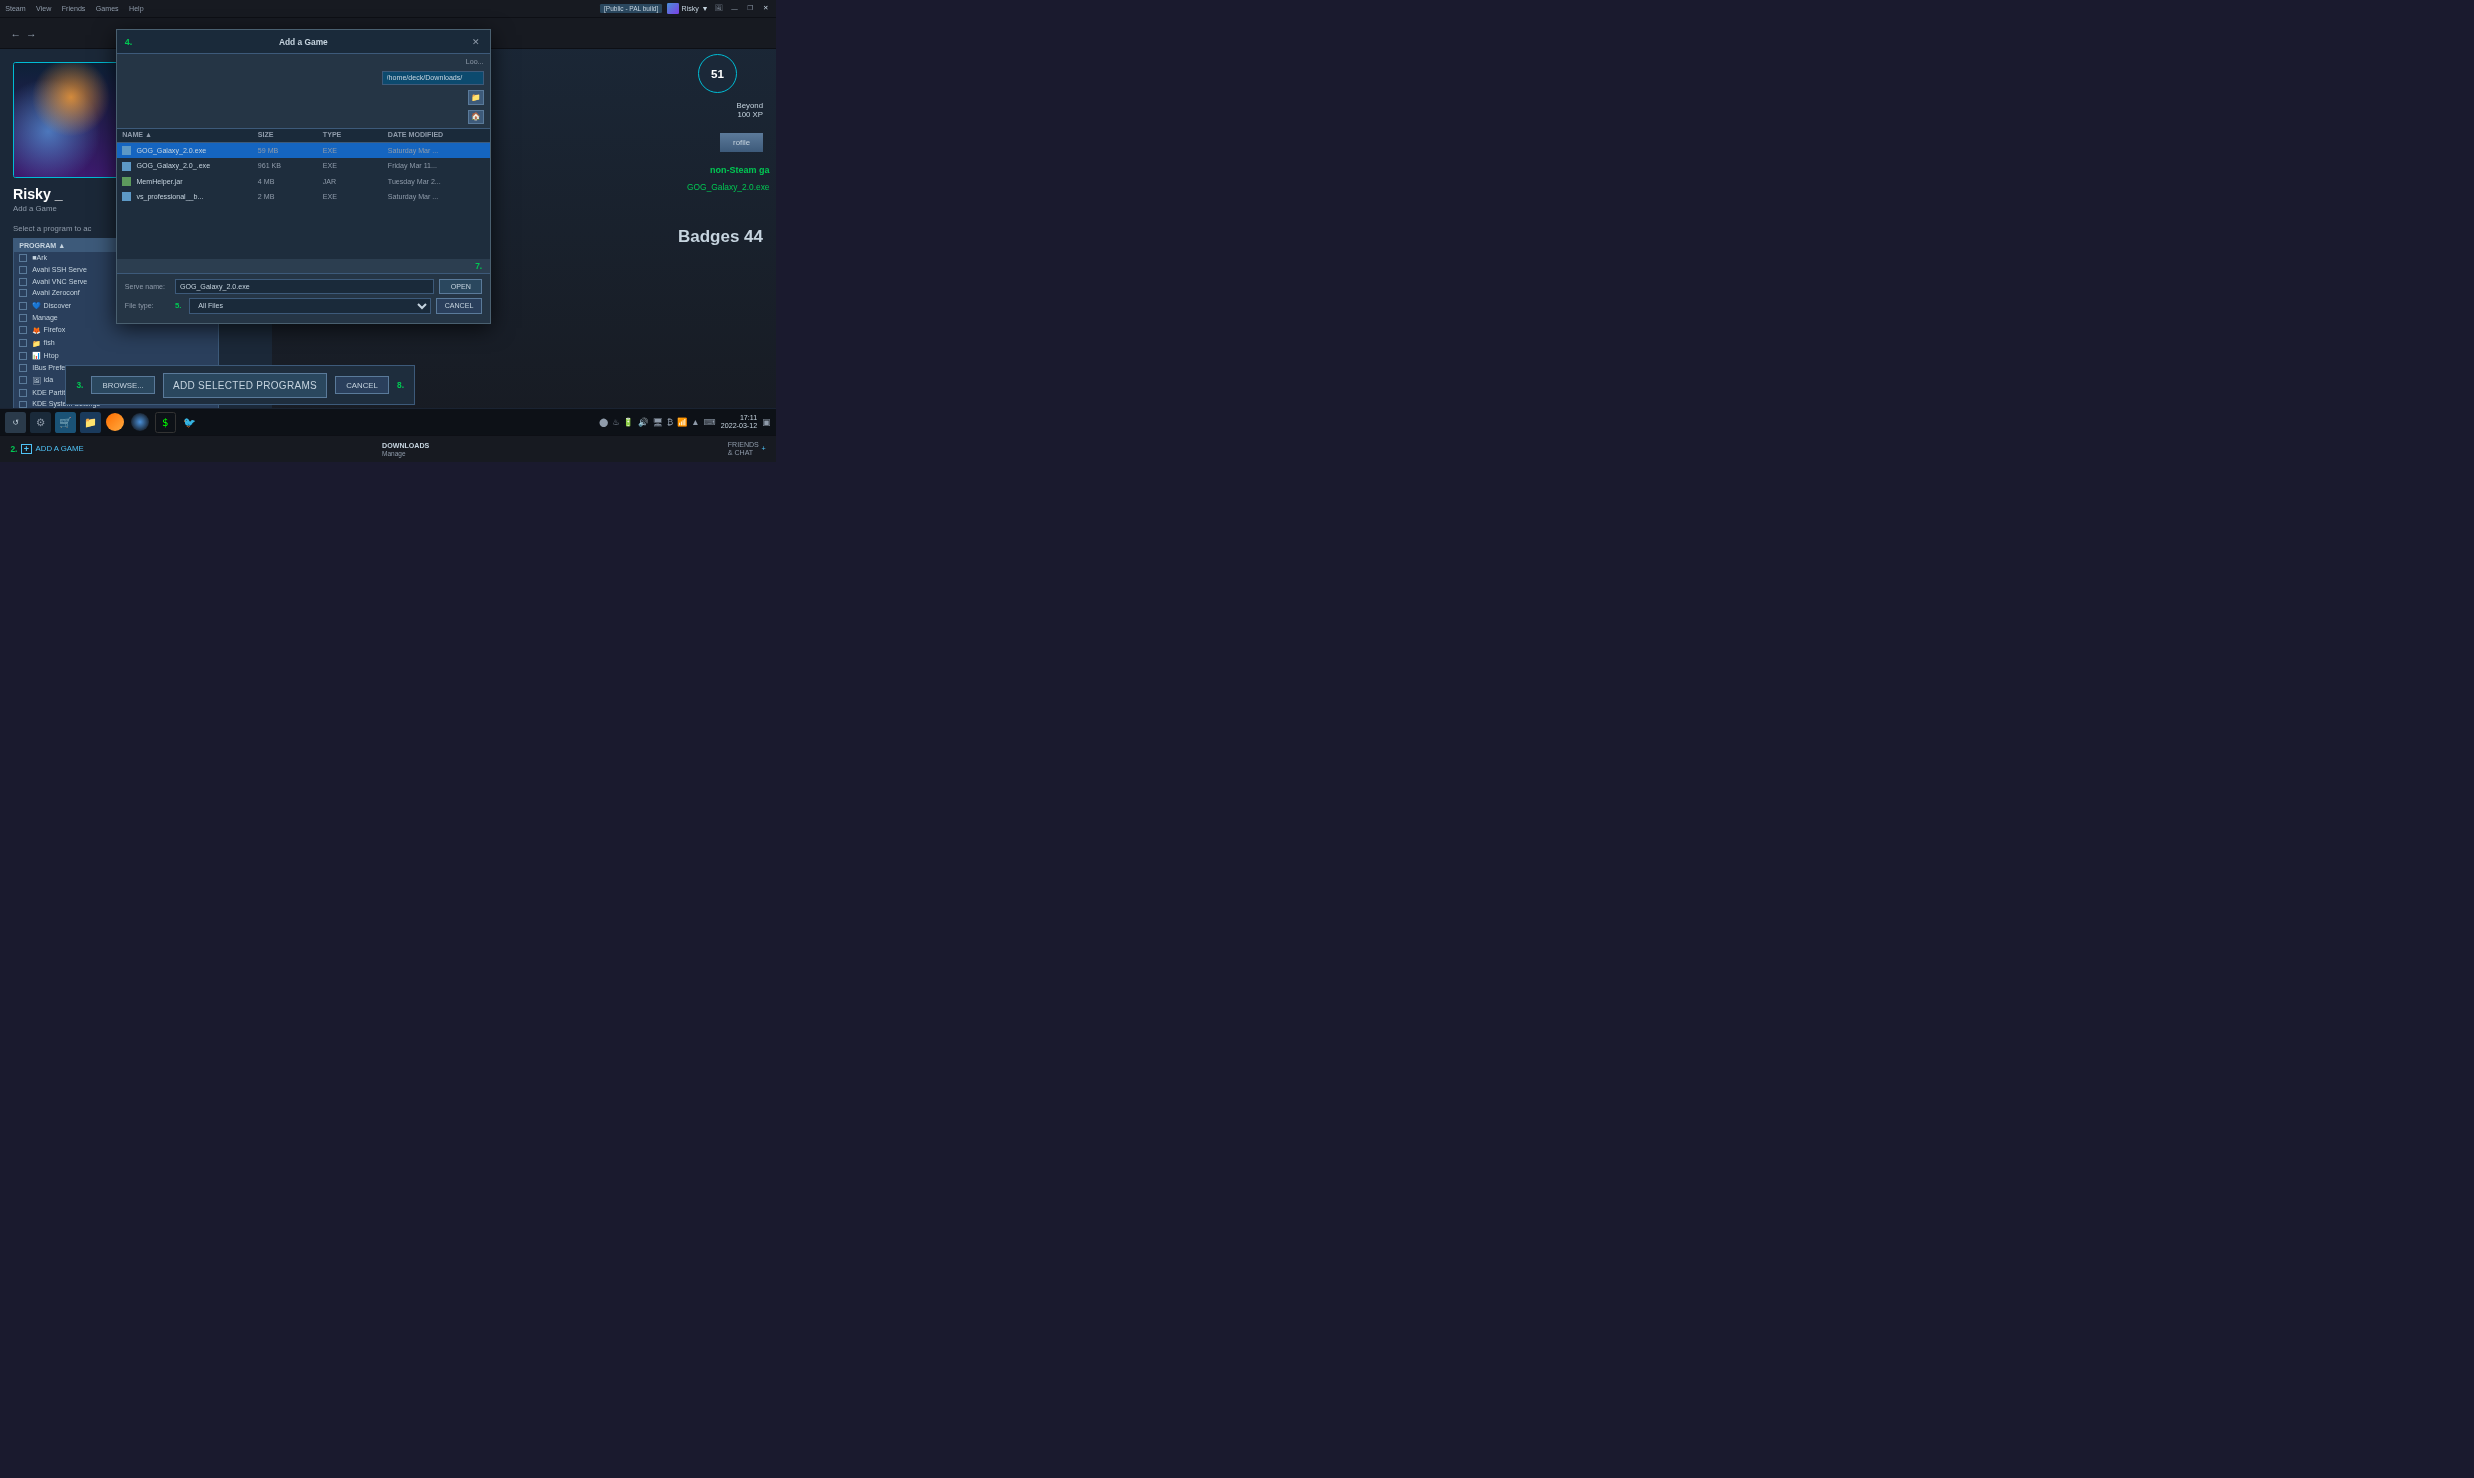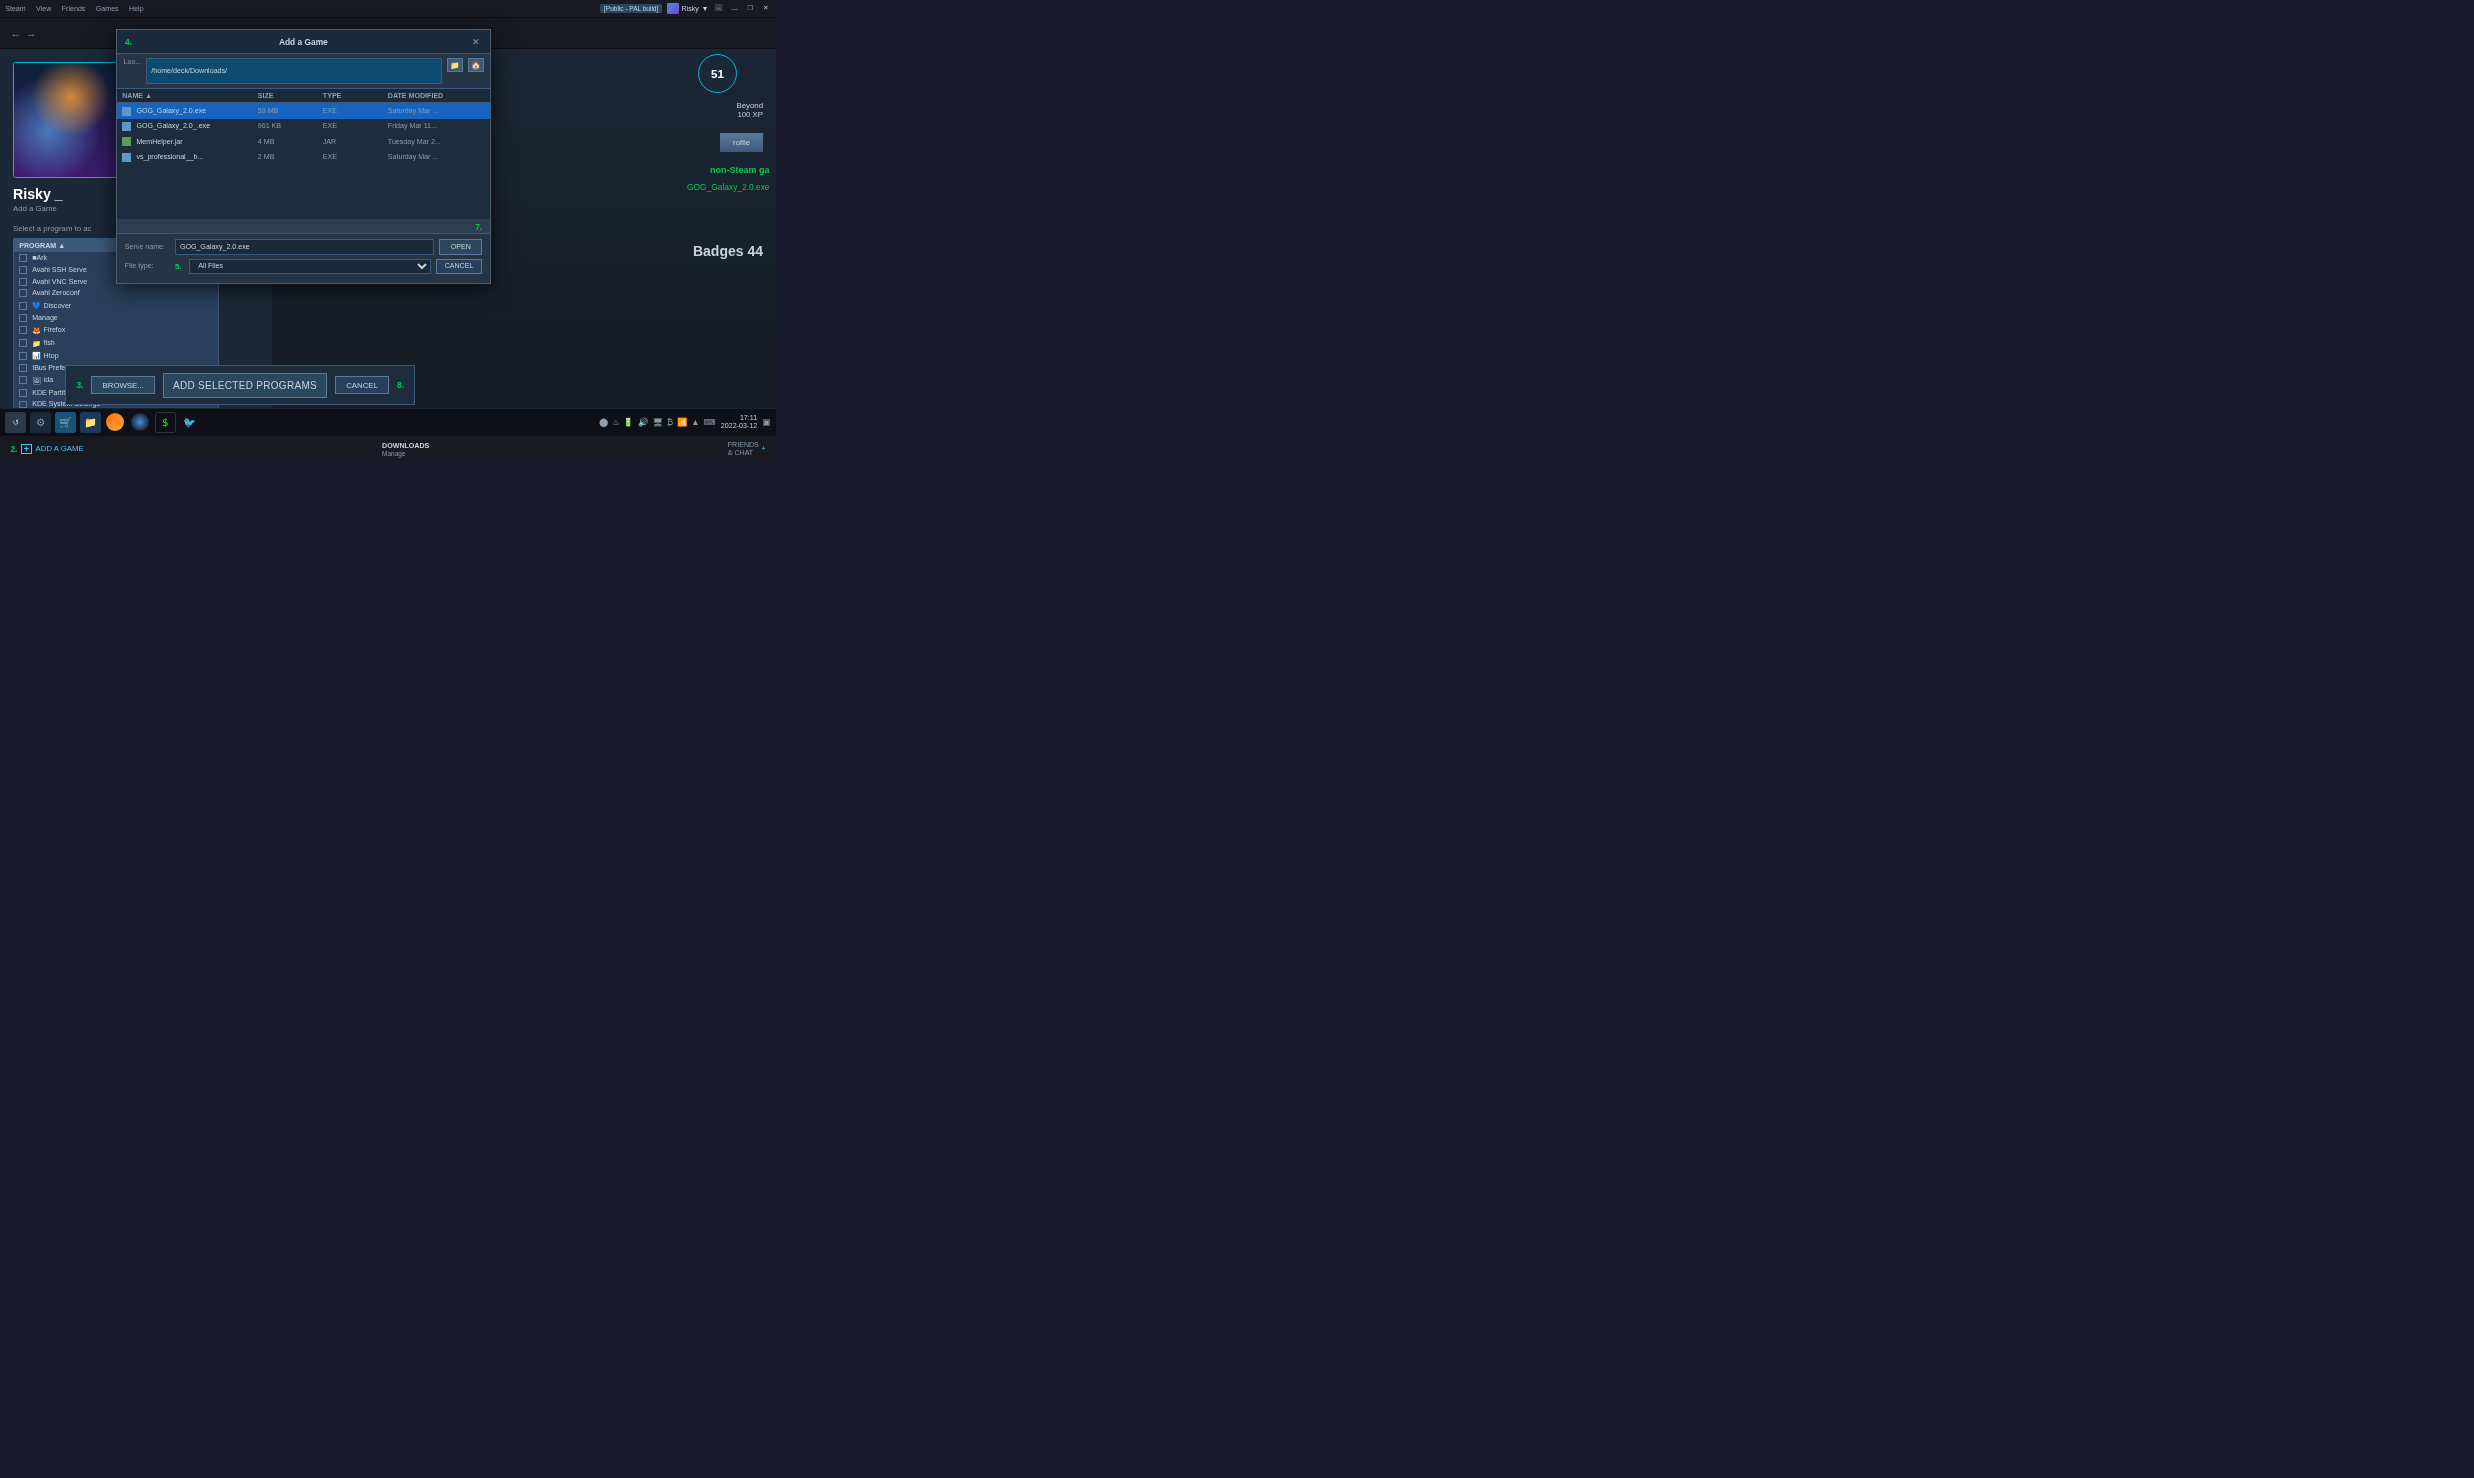--- a/index.html
+++ b/index.html
@@ -269,23 +269,23 @@
     .gog-filename {
       position: absolute;
       right: 6.5px;
       top: 133px;
       color: #00c853;
       font-size: 8.4px;
     }
     .badges-count {
       position: absolute;
       right: 13px;
-      top: 194px;
-      color: #c6d4df;
-      font-size: 14px;
+      top: 178px;
+      color: #c6d4df;
+      font-size: 17px;
       font-weight: 700;
     }
 
     
     .bottom-bar {
       height: 27px;
       background: #171a21;
       display: flex;
       align-items: center;
       justify-content: space-between;
@@ -401,23 +401,24 @@
       width: 13px;
       height: 13px;
       display: flex;
       align-items: center;
       justify-content: center;
     }
     .dialog-toolbar {
       background: #253545;
       padding: 3.9px 6.5px;
       display: flex;
-      align-items: flex-start;
+      align-items: flex-end;
       gap: 5.2px;
       border-bottom: 0.6px solid #3d5a7a;
+      flex-direction: column;
     }
     .location-label {
       color: #8f9baa;
       font-size: 7.1px;
     }
     .location-path {
       flex: 1;
       background: #0c4a6e;
       border: 0.6px solid #3d5a7a;
       color: #c6d4df;

